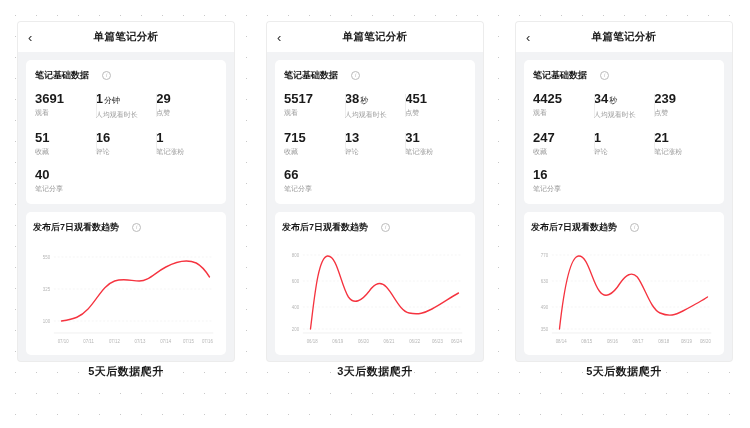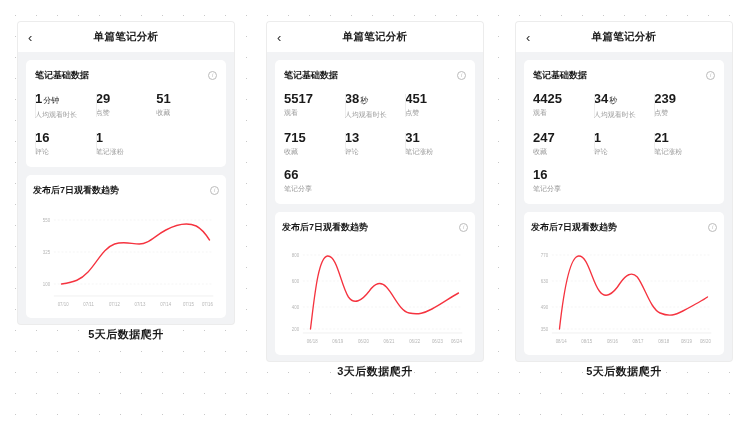--- a/index.html
+++ b/index.html
@@ -78,21 +78,20 @@
     padding: 9px 9px 7px 9px;
   }
   .card-title {
     font-size: 9px;
     font-weight: 700;
     color: #1a1a1a;
     display: flex;
     align-items: center;
     gap: 13px;
     margin-bottom: 2px;
-    justify-content: space-between;
   }
   .info-dot {
     display: inline-block;
     width: 7px;
     height: 7px;
     border-radius: 50%;
     border: 0.7px solid #bbb;
     color: #bbb;
     font-size: 5.5px;
     line-height: 6px;
@@ -179,39 +178,47 @@
         <span class="back">‹</span>
         <span class="title">单篇笔记分析</span>
       </div>
 
       <div class="card">
         <div class="card-title">
           <span>笔记基础数据</span>
           <span class="info-dot">i</span>
         </div>
         <div class="stats">
+          <div class="stat">
+            <div class="val">3691</div>
+            <div class="lbl">观看</div>
+          </div>
           <div class="stat sep">
             <div class="val"><span>1</span><span class="unit">分钟</span></div>
             <div class="lbl">人均观看时长</div>
           </div>
           <div class="stat sep">
             <div class="val">29</div>
             <div class="lbl">点赞</div>
           </div>
           <div class="stat">
             <div class="val">51</div>
             <div class="lbl">收藏</div>
           </div>
           <div class="stat sep">
             <div class="val">16</div>
             <div class="lbl">评论</div>
           </div>
           <div class="stat sep">
             <div class="val">1</div>
             <div class="lbl">笔记涨粉</div>
+          </div>
+          <div class="stat">
+            <div class="val">40</div>
+            <div class="lbl">笔记分享</div>
           </div>
         </div>
       </div>
 
       <div class="chart-card">
         <div class="card-title">
           <span>发布后7日观看数趋势</span>
           <span class="info-dot">i</span>
         </div>
         <div class="chart-wrap">

